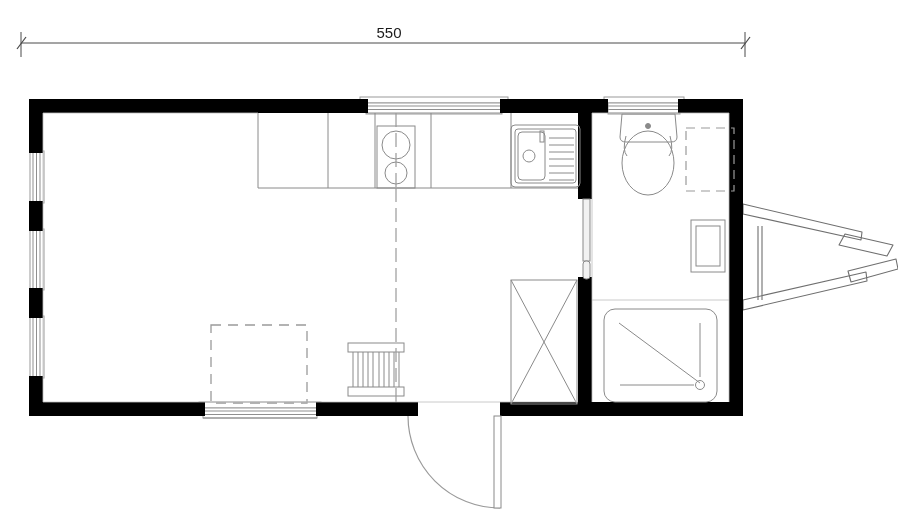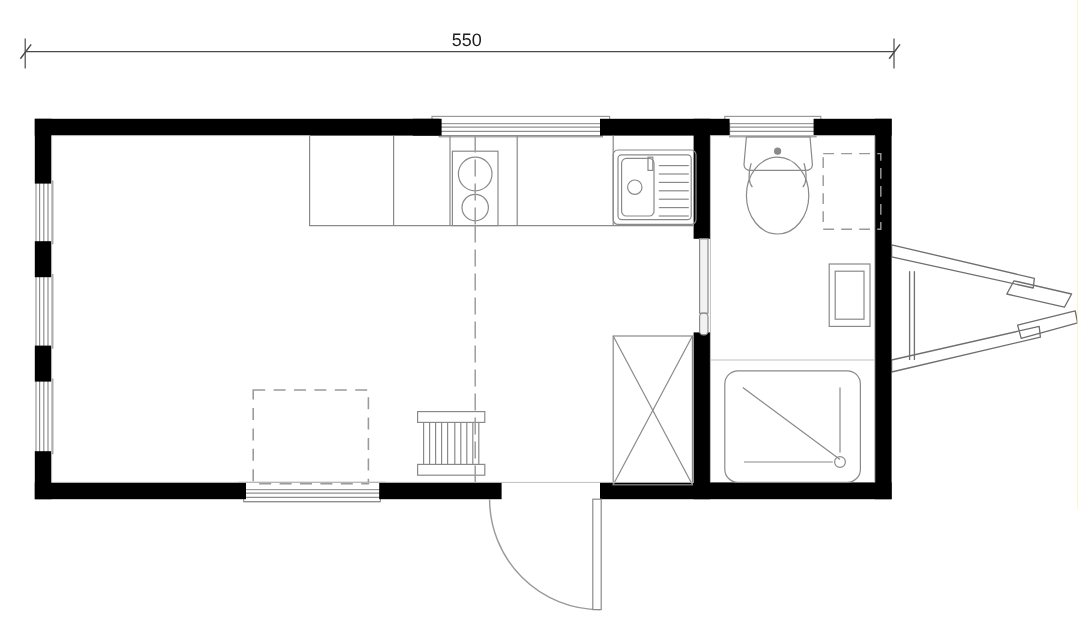--- a/index.html
+++ b/index.html
@@ -10,21 +10,21 @@
   body {
     width: 898px;
     height: 530px;
     overflow: hidden;
     font-family: "Liberation Sans", sans-serif;
   }
   #plan-root {
     position: relative;
     width: 898px;
     height: 530px;
-    background: #fde047;
+    background: #86efac;
   }
   #plan-svg {
     display: block;
     width: 898px;
     height: 530px;
   }
   .dim-text {
     font-family: "Liberation Sans", sans-serif;
     font-size: 15px;
     fill: #1b1b1b;

